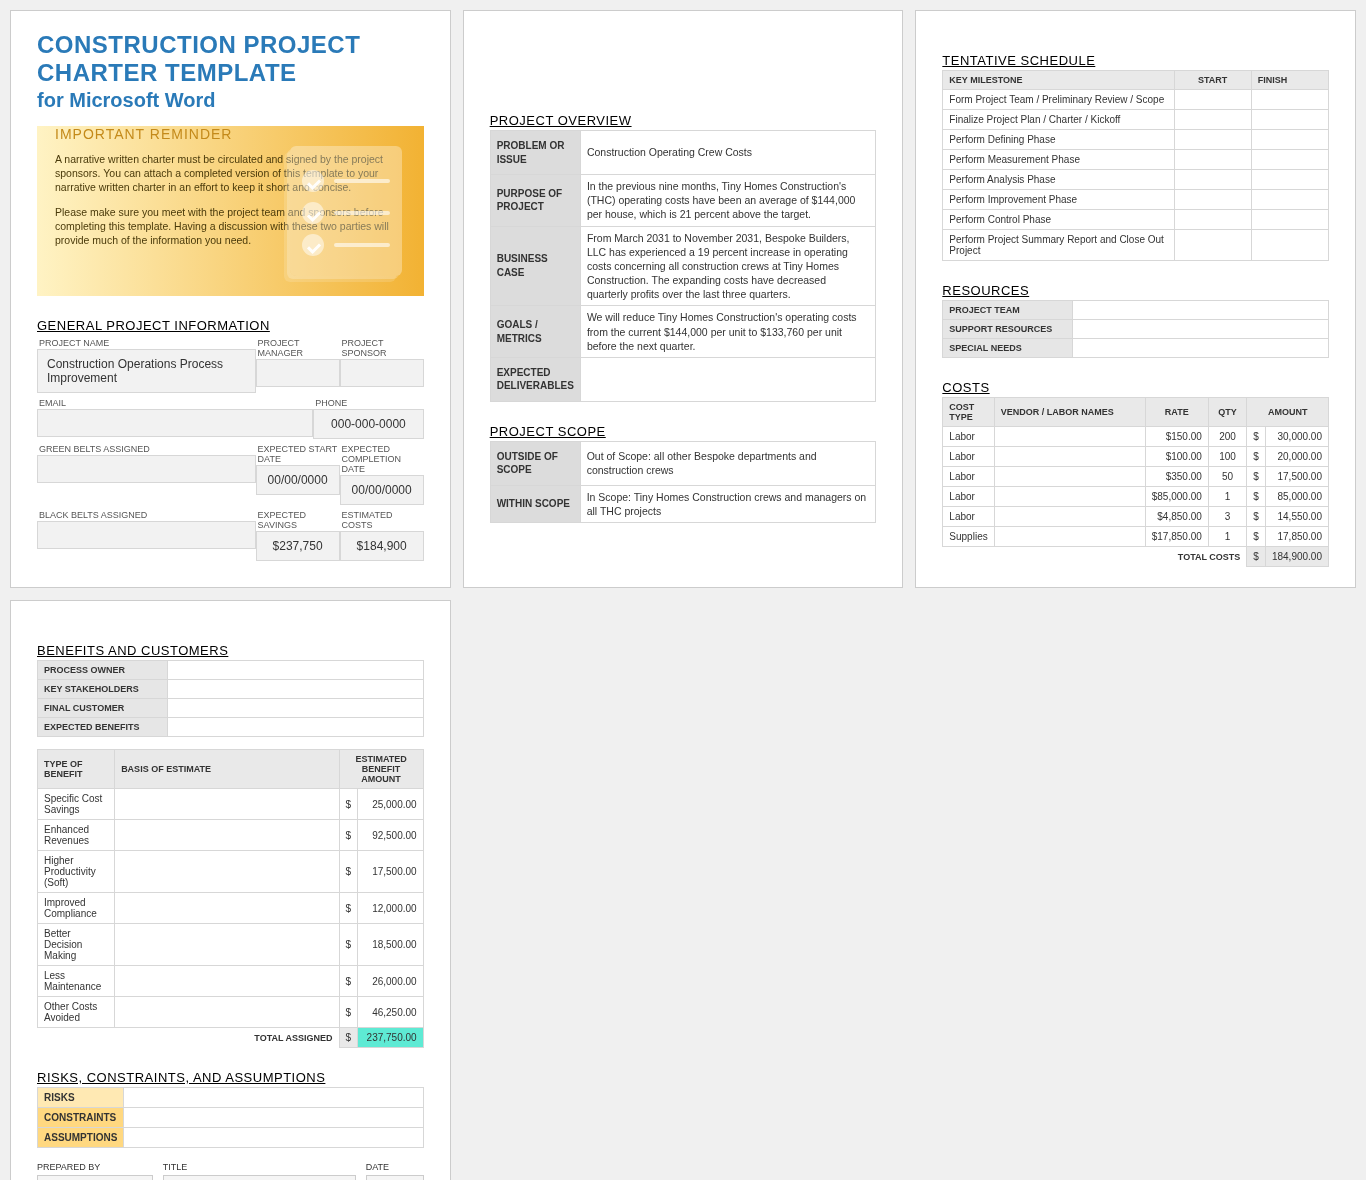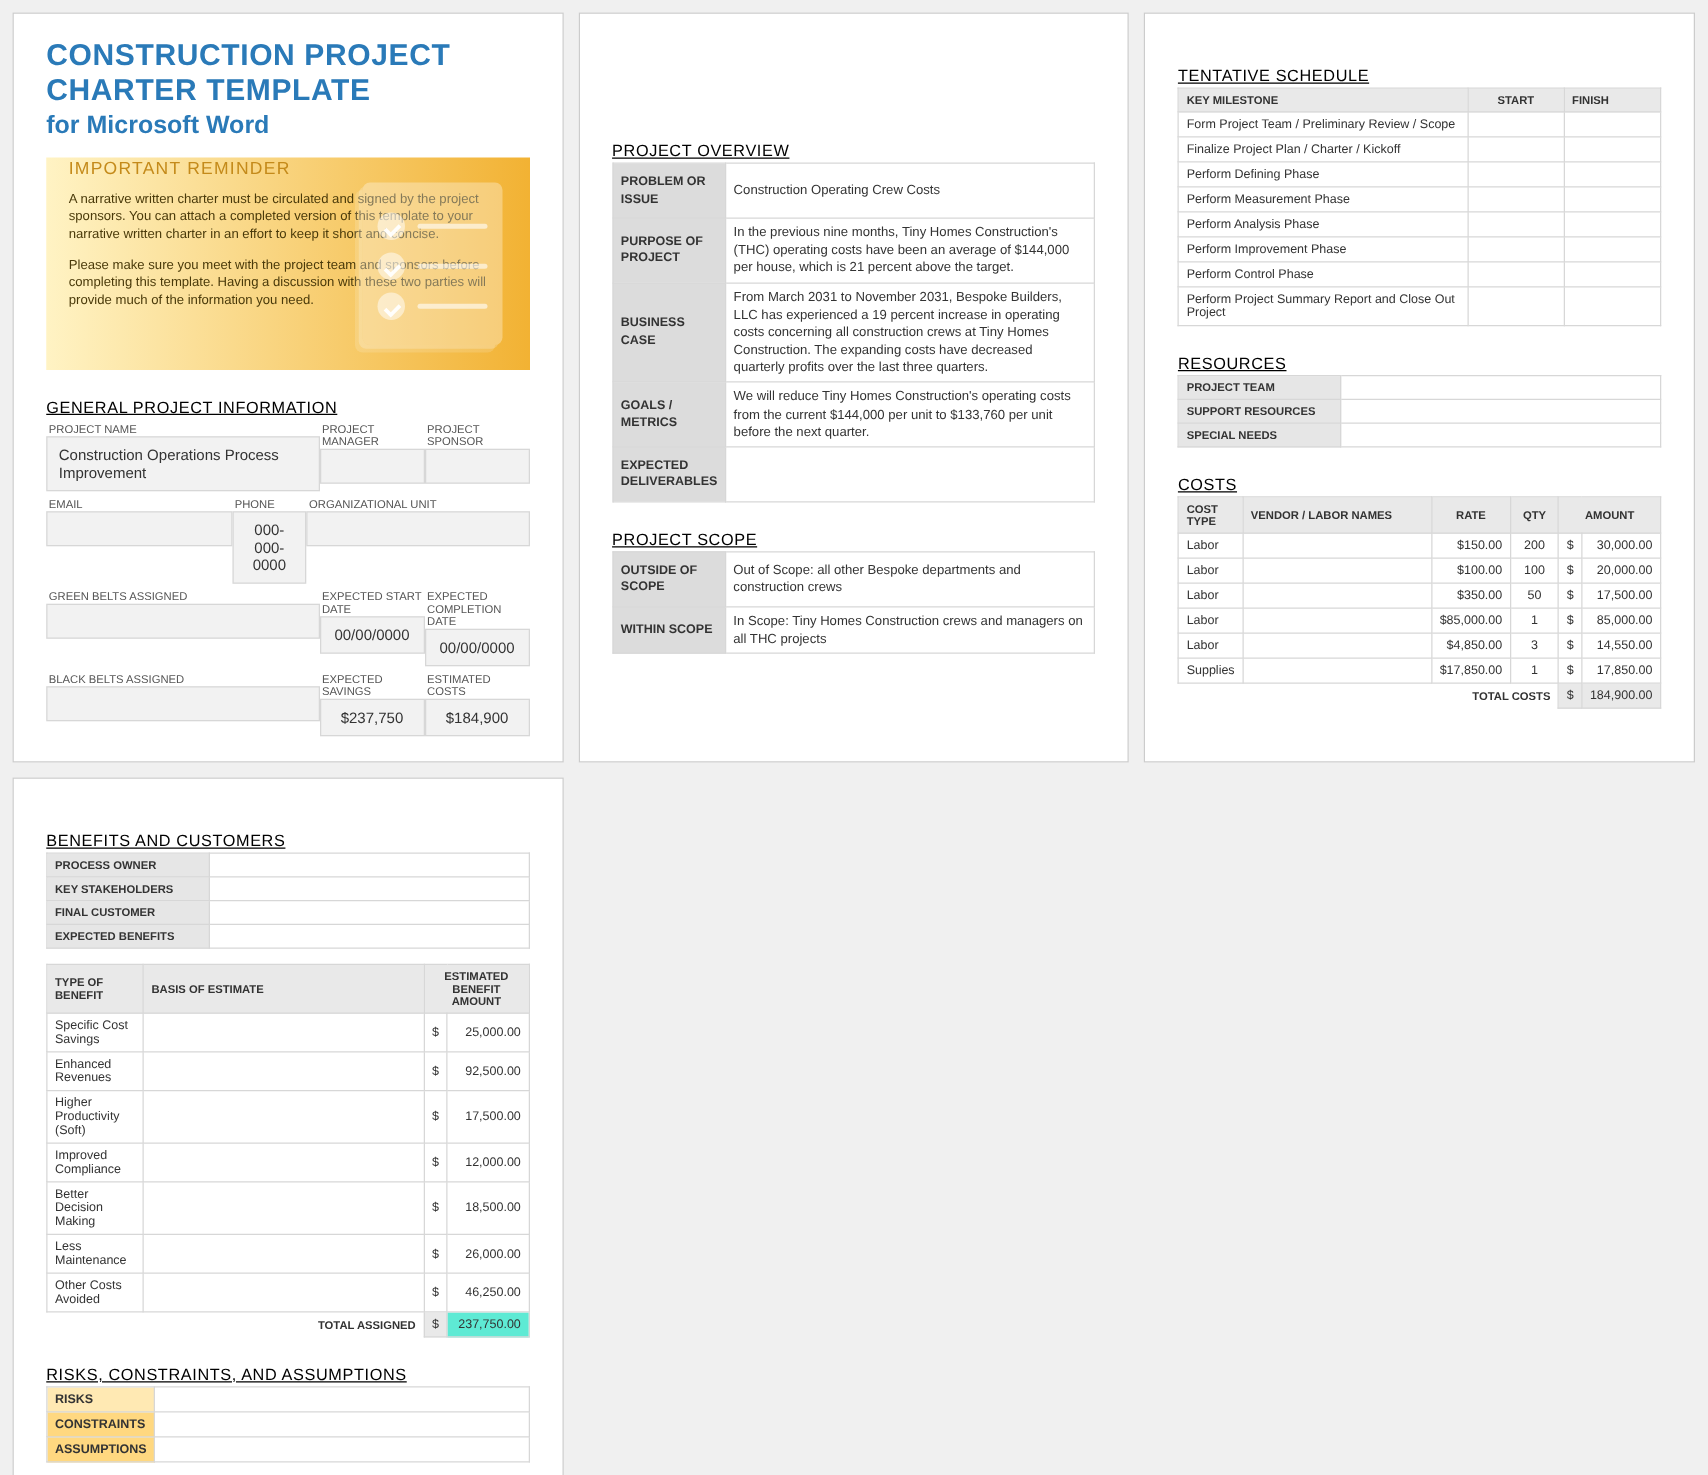--- a/index.html
+++ b/index.html
@@ -88,24 +88,20 @@
   </div>
   <div class="field-row">
     <div class="field" style="flex:1.5">
       <label>EMAIL</label>
       <div class="box"></div>
     </div>
     <div class="field" style="flex:0.6">
       <label>PHONE</label>
       <div class="box center">000-000-0000</div>
     </div>
-    <div class="field" style="flex:1.8">
-      <label>ORGANIZATIONAL UNIT</label>
-      <div class="box"></div>
-    </div>
   </div>
   <div class="field-row">
     <div class="field" style="flex:2.6">
       <label>GREEN BELTS ASSIGNED</label>
       <div class="box"></div>
     </div>
     <div class="field">
       <label>EXPECTED START DATE</label>
       <div class="box center">00/00/0000</div>
     </div>

